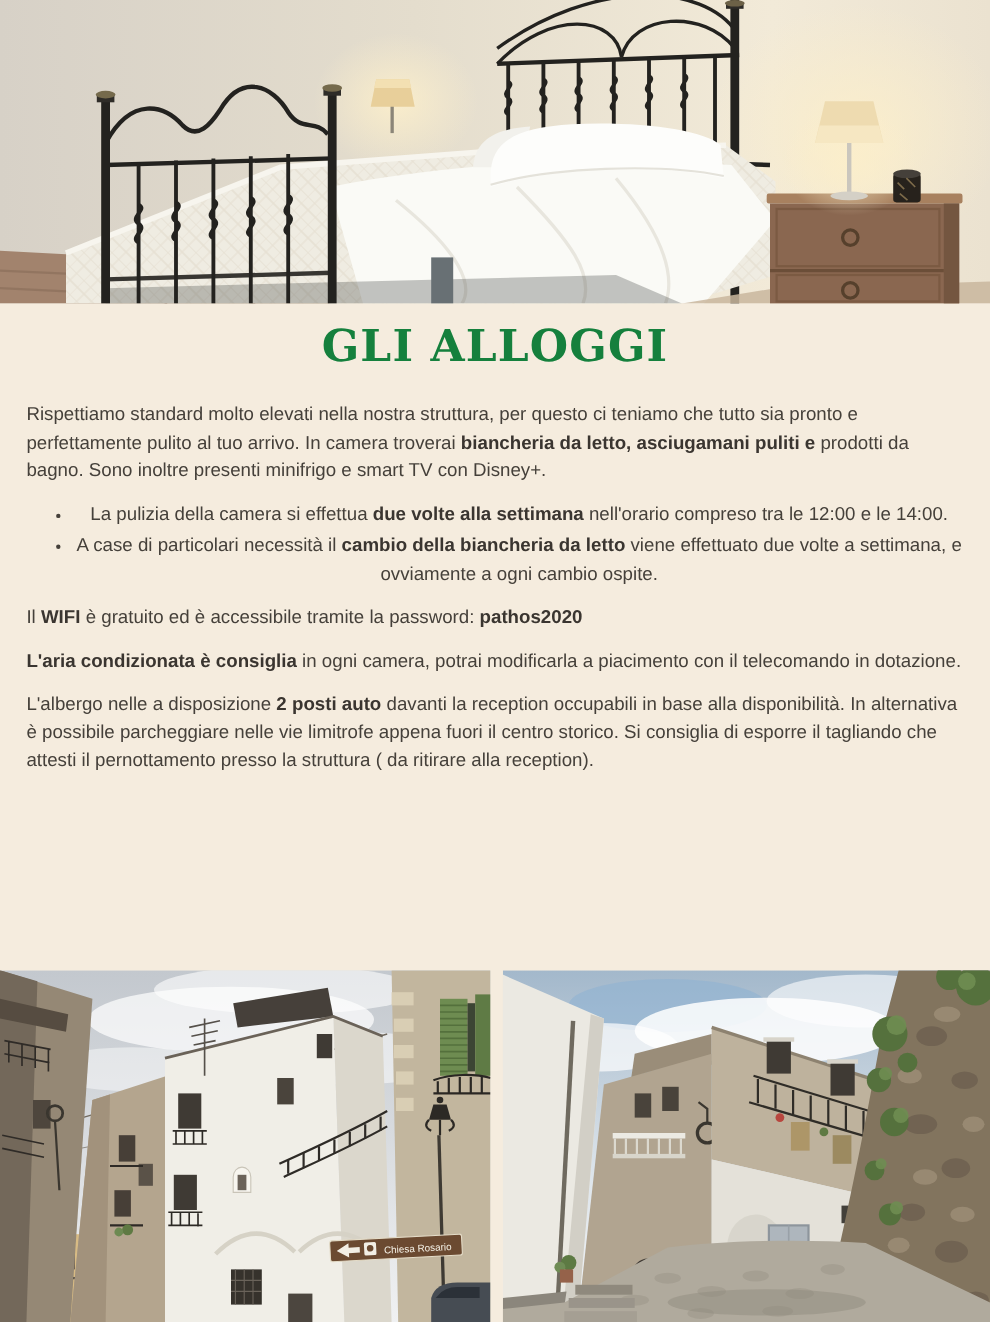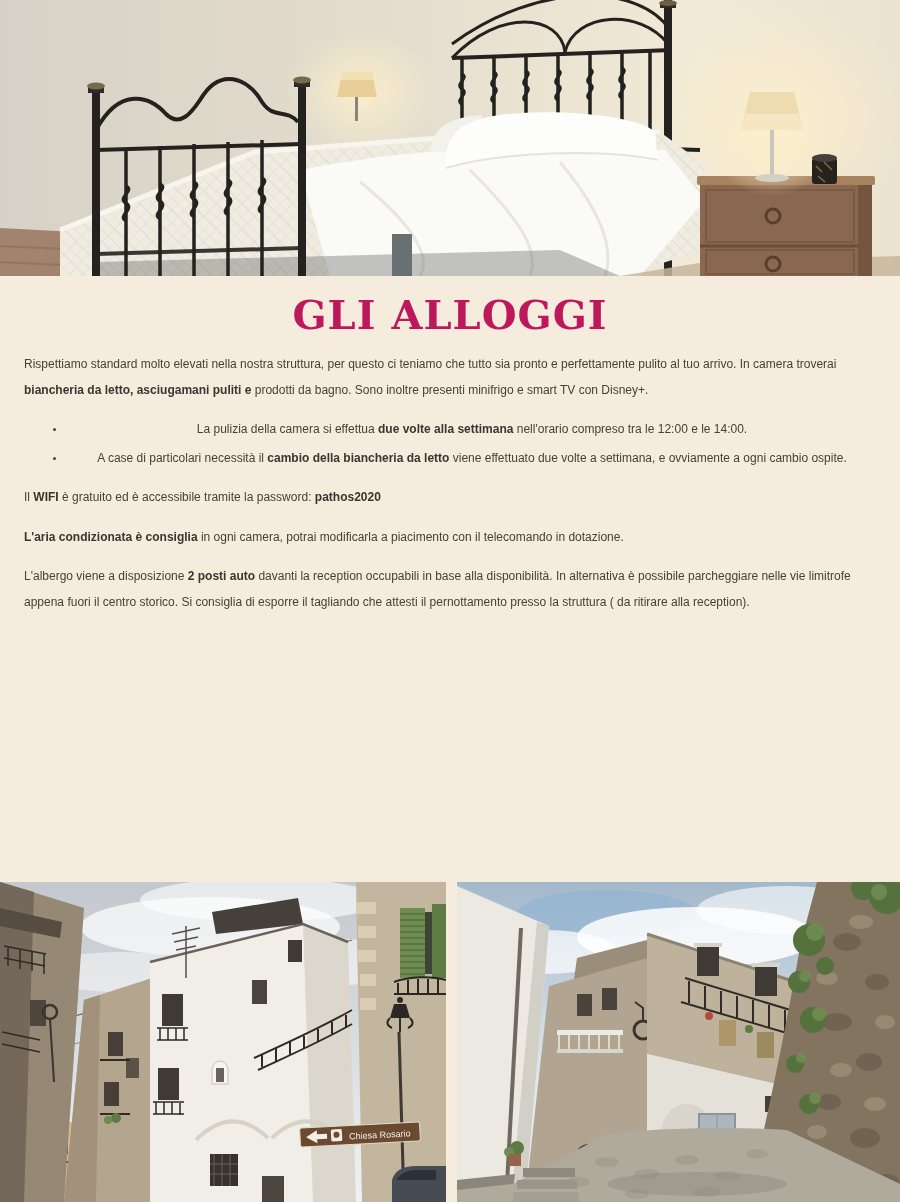--- a/index.html
+++ b/index.html
@@ -5,26 +5,26 @@
   html,body{margin:0;padding:0;}
   body{
     width:900px;height:1202px;position:relative;overflow:hidden;
     background:#f5ecde;
     font-family:"Liberation Sans",sans-serif;
     color:#45403a;
   }
   .hero{width:900px;height:276px;display:block;}
   .hero svg{display:block;width:100%;height:100%;}
   h1.page-title{
-    margin:15px 0 0;text-align:center;
+    margin:15px 0 12px;text-align:center;
     font-family:"DejaVu Serif","Liberation Serif",serif;
     font-weight:700;font-size:40px;letter-spacing:1px;
-    color:#be185d;
+    color:#15803d;
   }
-  .content{padding:14px 24px 0 24px;font-size:12px;line-height:25.5px;}
+  .content{padding:14px 24px 0 24px;font-size:17px;line-height:25.5px;}
   .content p{margin:0 0 14px 0;}
   .content strong{font-weight:700;color:#3a3530;}
   .content ul{margin:2px 0 14px 0;padding-left:42px;list-style:disc outside;}
   .content li{margin:0 0 3px 0;padding-left:2px;text-align:center;}
   .content li::marker{color:#45403a;font-size:0.85em;}
   .photos{
     position:absolute;left:0;top:882px;width:900px;height:320px;
     display:flex;gap:11px;
   }
   .photo{height:320px;overflow:hidden;}
@@ -158,21 +158,21 @@
 <h1 class="page-title">GLI ALLOGGI</h1>
 
 <div class="content">
     <p><span>Rispettiamo standard molto elevati nella nostra struttura, per questo ci teniamo che tutto sia pronto e perfettamente pulito al tuo arrivo. In camera troverai </span><strong>biancheria da letto, asciugamani puliti e</strong><span> prodotti da bagno. Sono inoltre presenti minifrigo e smart TV con Disney+.</span></p>
     <ul>
       <li><span>La pulizia della camera si effettua </span><strong>due volte alla settimana</strong><span> nell'orario compreso tra le 12:00 e le 14:00.</span></li>
       <li><span>A case di particolari necessità il </span><strong>cambio della biancheria da letto</strong><span> viene effettuato due volte a settimana, e ovviamente a ogni cambio ospite.</span></li>
     </ul>
     <p><span>Il </span><strong>WIFI</strong><span> è gratuito ed è accessibile tramite la password: </span><strong>pathos2020</strong></p>
     <p><strong>L'aria condizionata è consiglia</strong><span> in ogni camera, potrai modificarla a piacimento con il telecomando in dotazione.</span></p>
-    <p><span>L'albergo viene a disposizione </span><strong>2 posti auto</strong><span> davanti la reception occupabili in base alla disponibilità. In alternativa è possibile parcheggiare nelle vie limitrofe appena fuori il centro storico. Si consiglia di esporre il tagliando che attesti il pernottamento presso la struttura ( da ritirare alla reception).</span></p>
+    <p><span>L'albergo nelle a disposizione </span><strong>2 posti auto</strong><span> davanti la reception occupabili in base alla disponibilità. In alternativa è possibile parcheggiare nelle vie limitrofe appena fuori il centro storico. Si consiglia di esporre il tagliando che attesti il pernottamento presso la struttura ( da ritirare alla reception).</span></p>
   </div>
 
 <div class="photos">
 
   <div class="photo left">
   <svg viewBox="0 0 446 320" preserveAspectRatio="none">
     <defs>
       <linearGradient id="s1sky" x1="0" y1="0" x2="0" y2="1">
         <stop offset="0" stop-color="#c3c8ce"></stop>
         <stop offset="1" stop-color="#f0f1f2"></stop>

